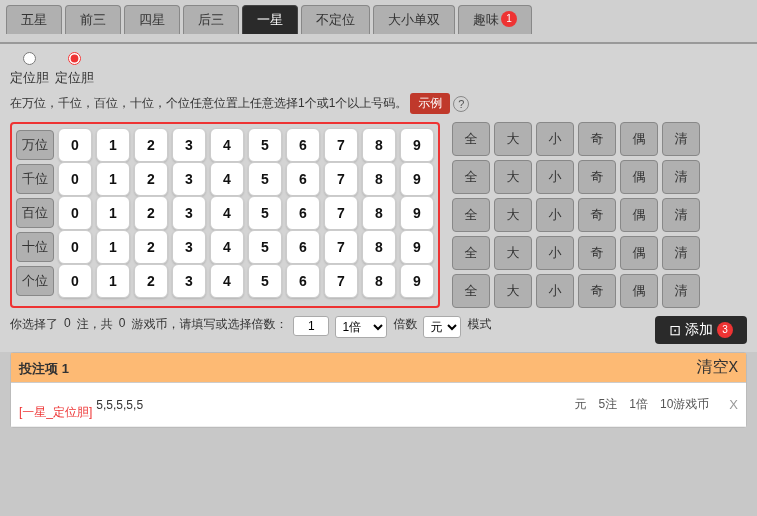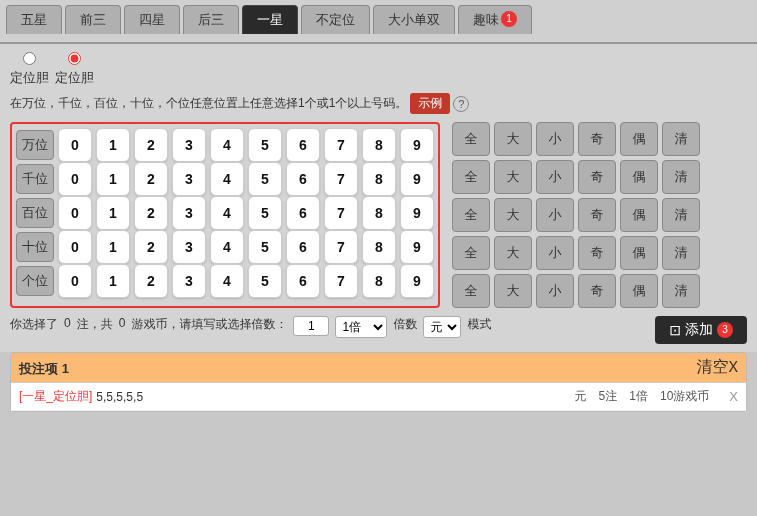--- a/index.html
+++ b/index.html
@@ -272,20 +272,21 @@
       align-items: center;
       padding: 5px 8px;
       font-size: 12px;
       color: #333;
       background: #fff;
       border-bottom: 1px solid #eee;
     }
     .bet-tag {
       color: #e33;
       margin-right: 4px;
+      margin-top: 16px;
     }
     .bet-nums {
       flex: 1;
     }
     .bet-meta {
       display: flex;
       gap: 12px;
       align-items: center;
       color: #555;
     }

